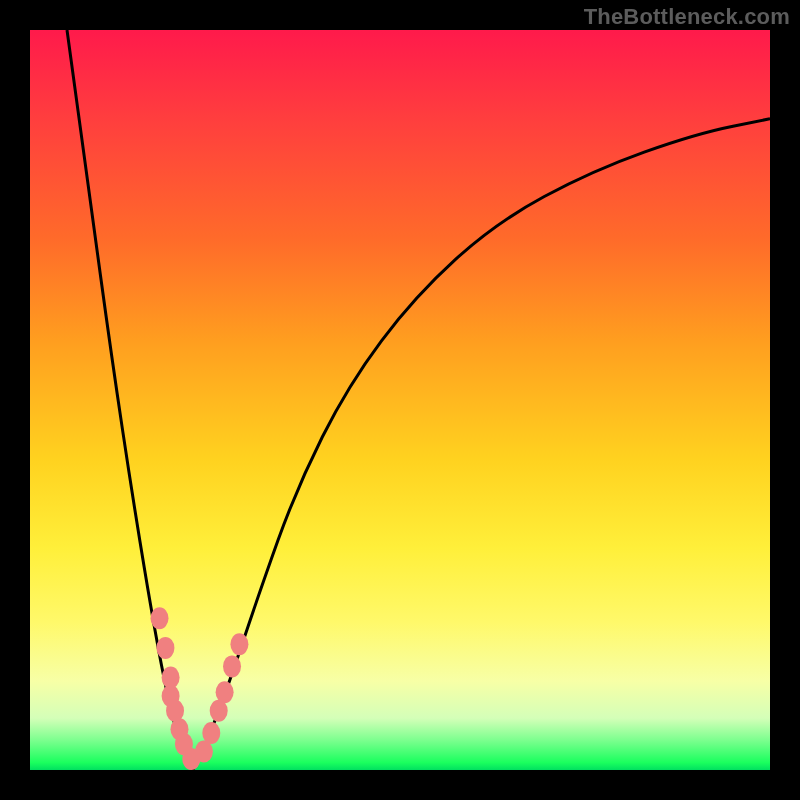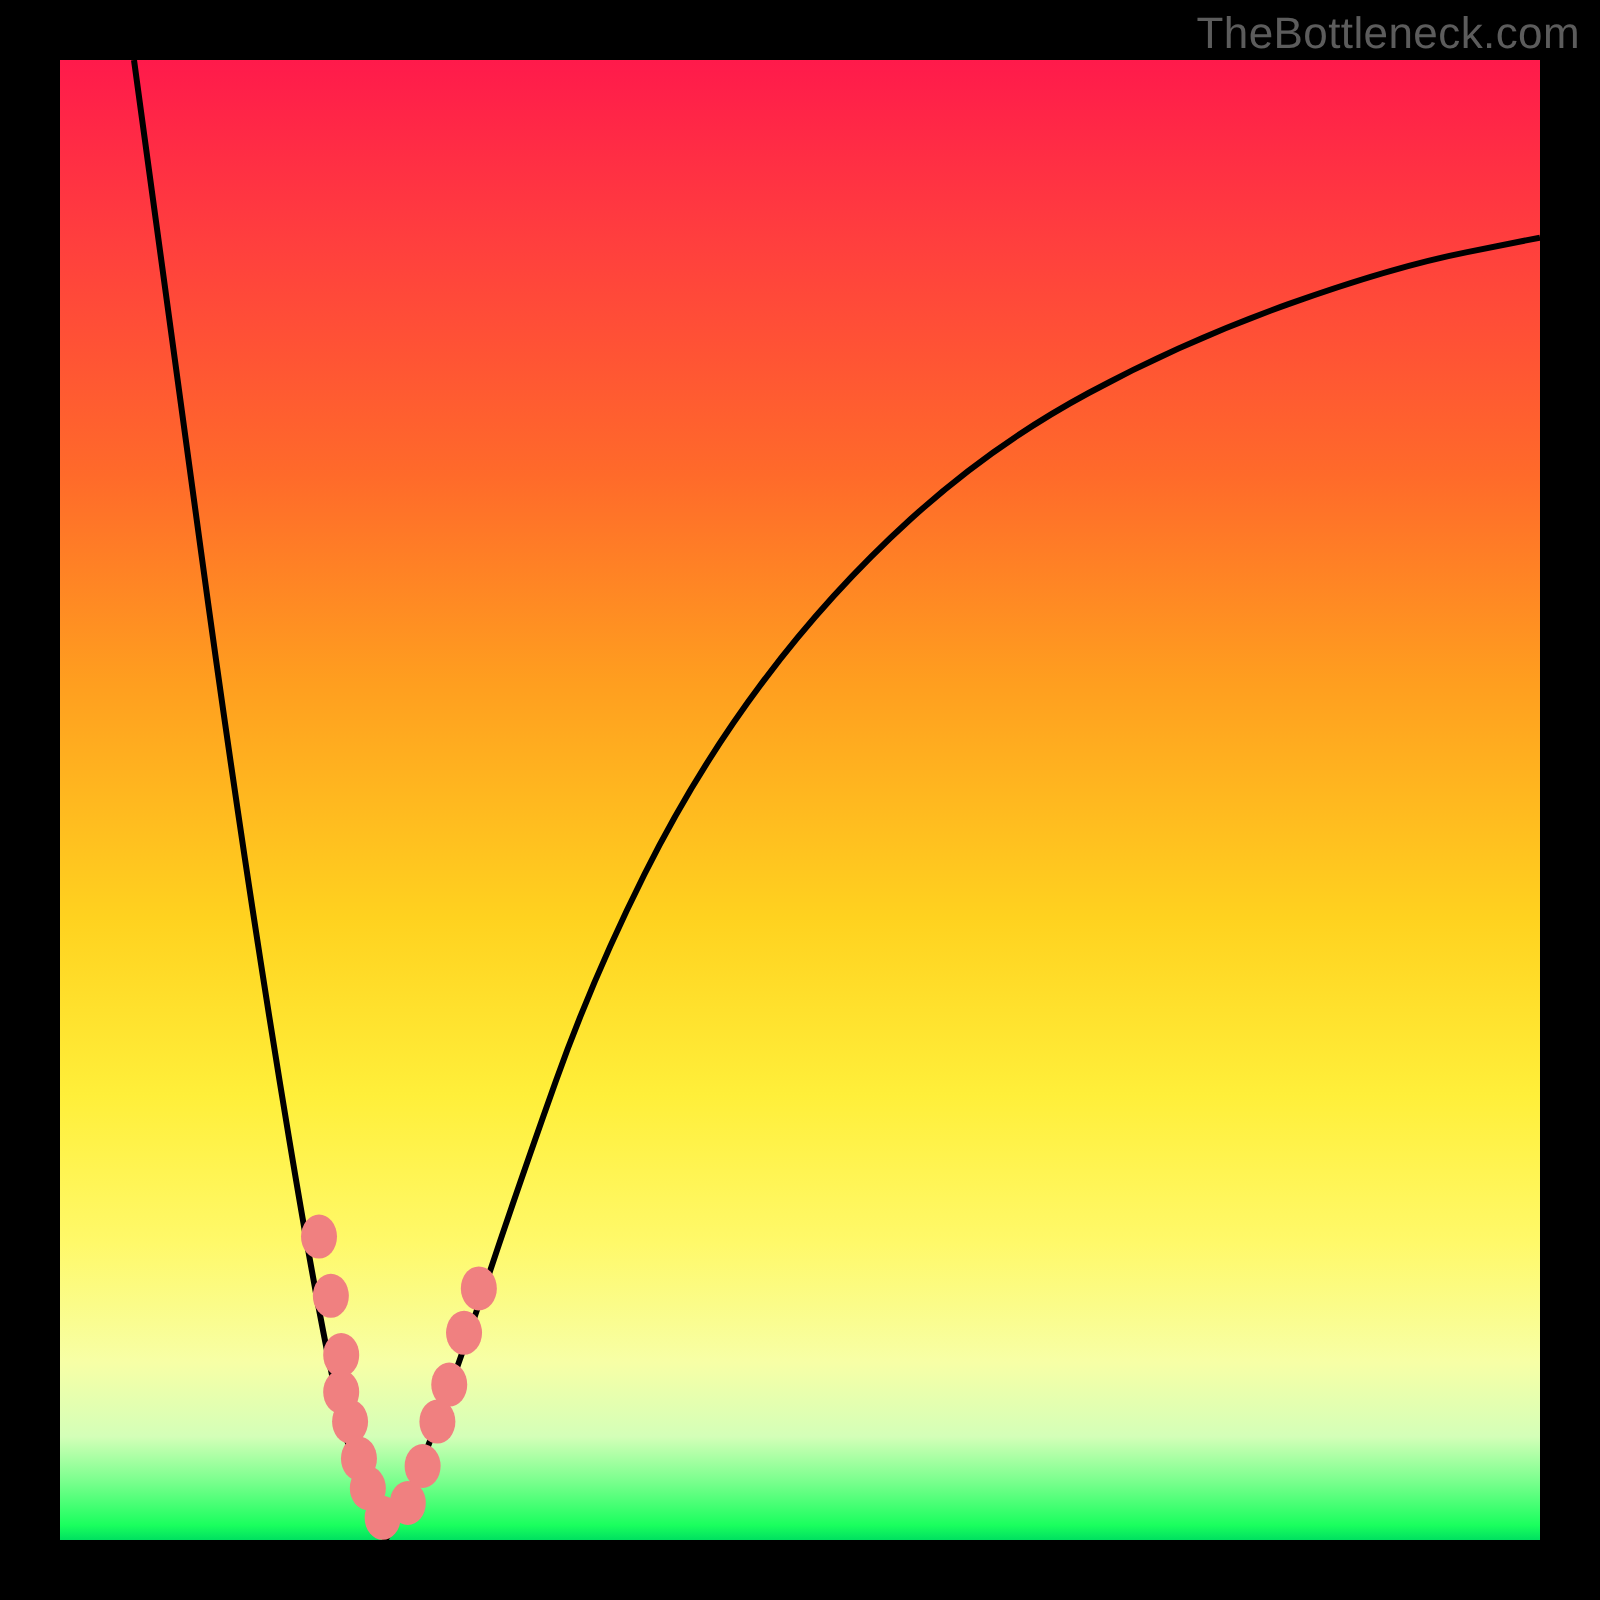--- a/index.html
+++ b/index.html
@@ -48,21 +48,21 @@
     width: 740px;
     height: 740px;
   }
   .watermark {
     position: absolute;
     top: 4px;
     right: 10px;
     color: #5c5c5c;
     font-size: 22px;
     letter-spacing: 0.2px;
-    font-weight: 400;
+    font-weight: 700;
   }
 </style>
 </head>
 <body>
 
 <div class="frame">
   <div class="plot">
     <svg class="curve-svg" viewBox="0 0 740 740">
       <g>
         <path id="curve-left" fill="none" stroke="#000000" stroke-width="3" d="M 37 0 Q 37 0 48.1 81.39999999999998 Q 59.2 162.79999999999995 70.30000000000001 244.19999999999996 Q 81.4 325.59999999999997 92.5 399.6 Q 103.60000000000001 473.6 114.70000000000002 540.2 Q 125.80000000000001 606.8 133.2 643.8 Q 140.6 680.8 146.14999999999998 699.3 Q 151.7 717.8 157.25 728.9 L 162.8 740"></path>

